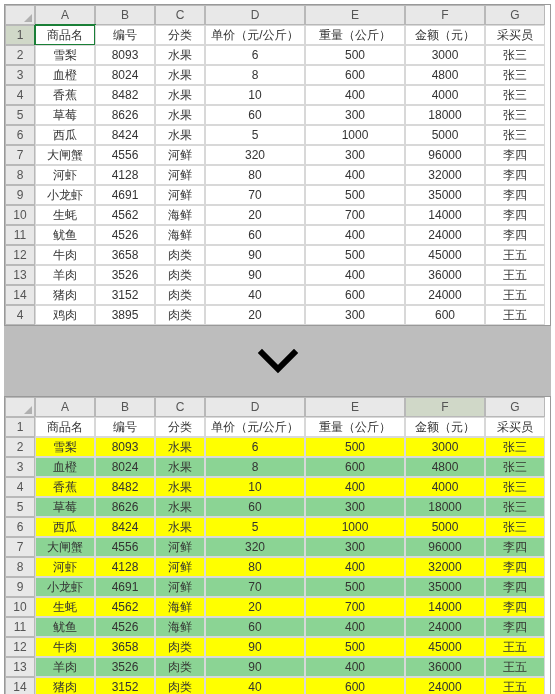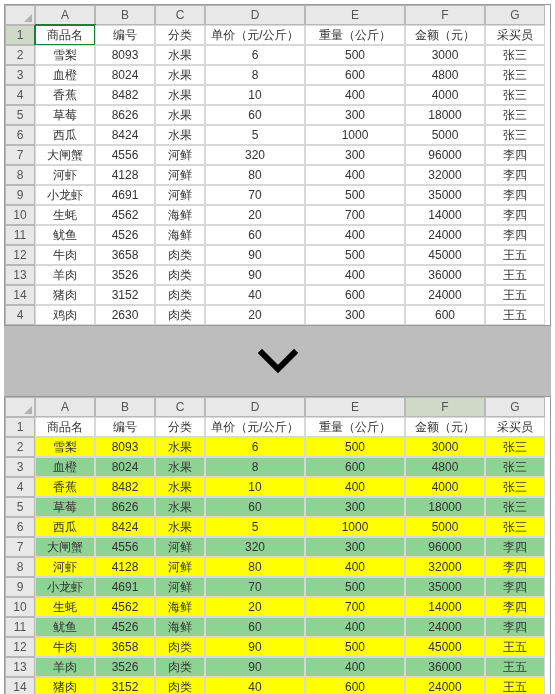--- a/index.html
+++ b/index.html
@@ -200,21 +200,21 @@
       <div class="rowhdr">14</div>
       <div class="cell">猪肉</div>
       <div class="cell">3152</div>
       <div class="cell">肉类</div>
       <div class="cell">40</div>
       <div class="cell">600</div>
       <div class="cell">24000</div>
       <div class="cell">王五</div>
       <div class="rowhdr">4</div>
       <div class="cell">鸡肉</div>
-      <div class="cell">2630</div>
+      <div class="cell">3895</div>
       <div class="cell">肉类</div>
       <div class="cell">20</div>
       <div class="cell">300</div>
       <div class="cell">600</div>
       <div class="cell">王五</div>
     </div>
 </div>
 
 <div class="gap">
   <div class="chevron">

